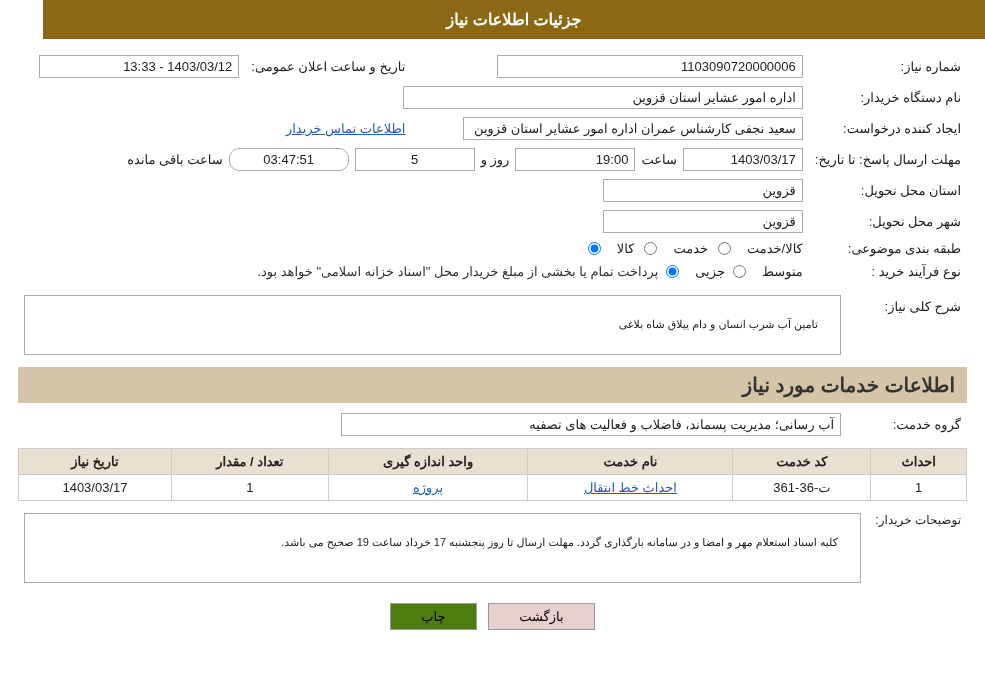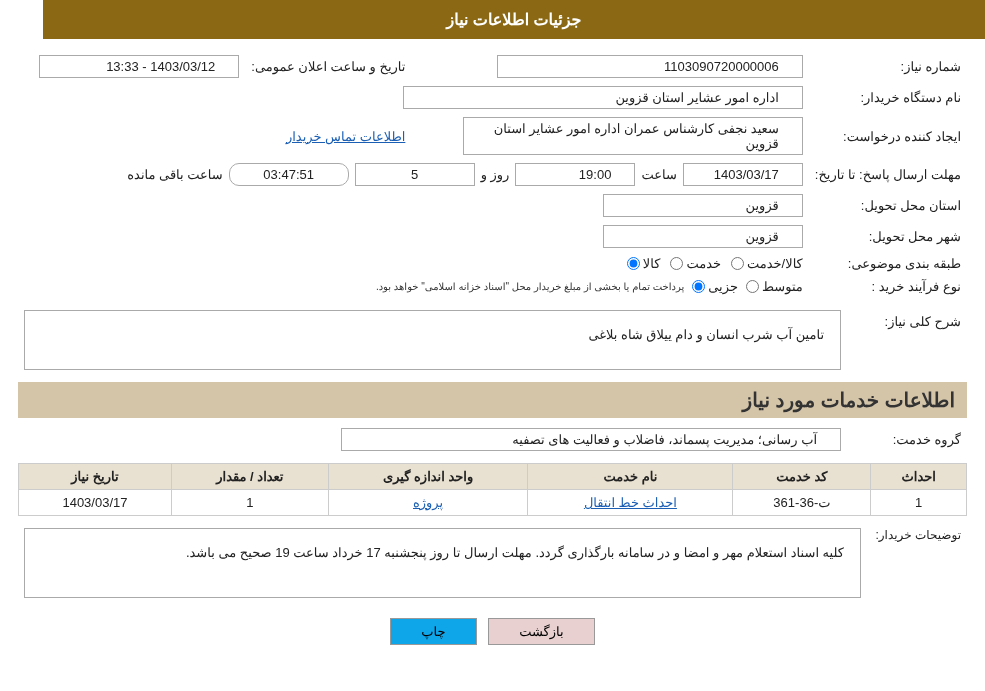--- a/index.html
+++ b/index.html
@@ -44,21 +44,21 @@
       white-space: nowrap;
       width: 120px;
       font-weight: normal;
     }
     .value-cell {
       text-align: right;
     }
     .input-box {
       border: 1px solid #aaa;
       background: #fff;
-      padding: 3px 23px;
+      padding: 3px 6px;
       min-width: 120px;
       display: inline-block;
       text-align: right;
       font-size: 13px;
       font-family: Tahoma, Arial, sans-serif;
     }
     .input-box-wide {
       width: 306px;
     }
     .input-box-med {
@@ -86,33 +86,33 @@
     }
     .radio-group {
       display: inline-flex;
       gap: 10px;
       align-items: center;
       direction: rtl;
     }
     .radio-item {
       display: flex;
       align-items: center;
-      gap: 3px;
+      gap: 16px;
       font-size: 13px;
     }
     .radio-item input {
       margin: 0;
     }
     .desc-box {
       border: 1px solid #aaa;
       background: #fff;
-      padding: 16px;
+      padding: 22px;
       min-height: 60px;
       text-align: right;
-      font-size: 13px;
+      font-size: 11px;
       font-family: Tahoma, Arial, sans-serif;
       width: 100%;
     }
     .services-table {
       width: 100%;
       border-collapse: collapse;
       margin: 8px 0;
     }
     .services-table th {
       background: #e8e0d0;
@@ -155,33 +155,33 @@
     }
     .btn {
       padding: 5px 30px;
       font-size: 13px;
       font-family: Tahoma, Arial, sans-serif;
       cursor: pointer;
       border: 1px solid #999;
       margin: 0 4px;
     }
     .btn-print {
-      background: #0ea5e9;
+      background: #4d7c0f;
     }
     .btn-back {
       background: #e8d0d0;
     }
     .row-flex {
       display: flex;
       align-items: center;
       gap: 6px;
       direction: rtl;
     }
     .sub-note {
-      font-size: 10px;
+      font-size: 13px;
       color: #333;
     }
   </style>
 </head>
 <body>
 
 <div class="page-wrapper">
 
   <div class="header-bar">
     <span>جزئیات اطلاعات نیاز</span>

